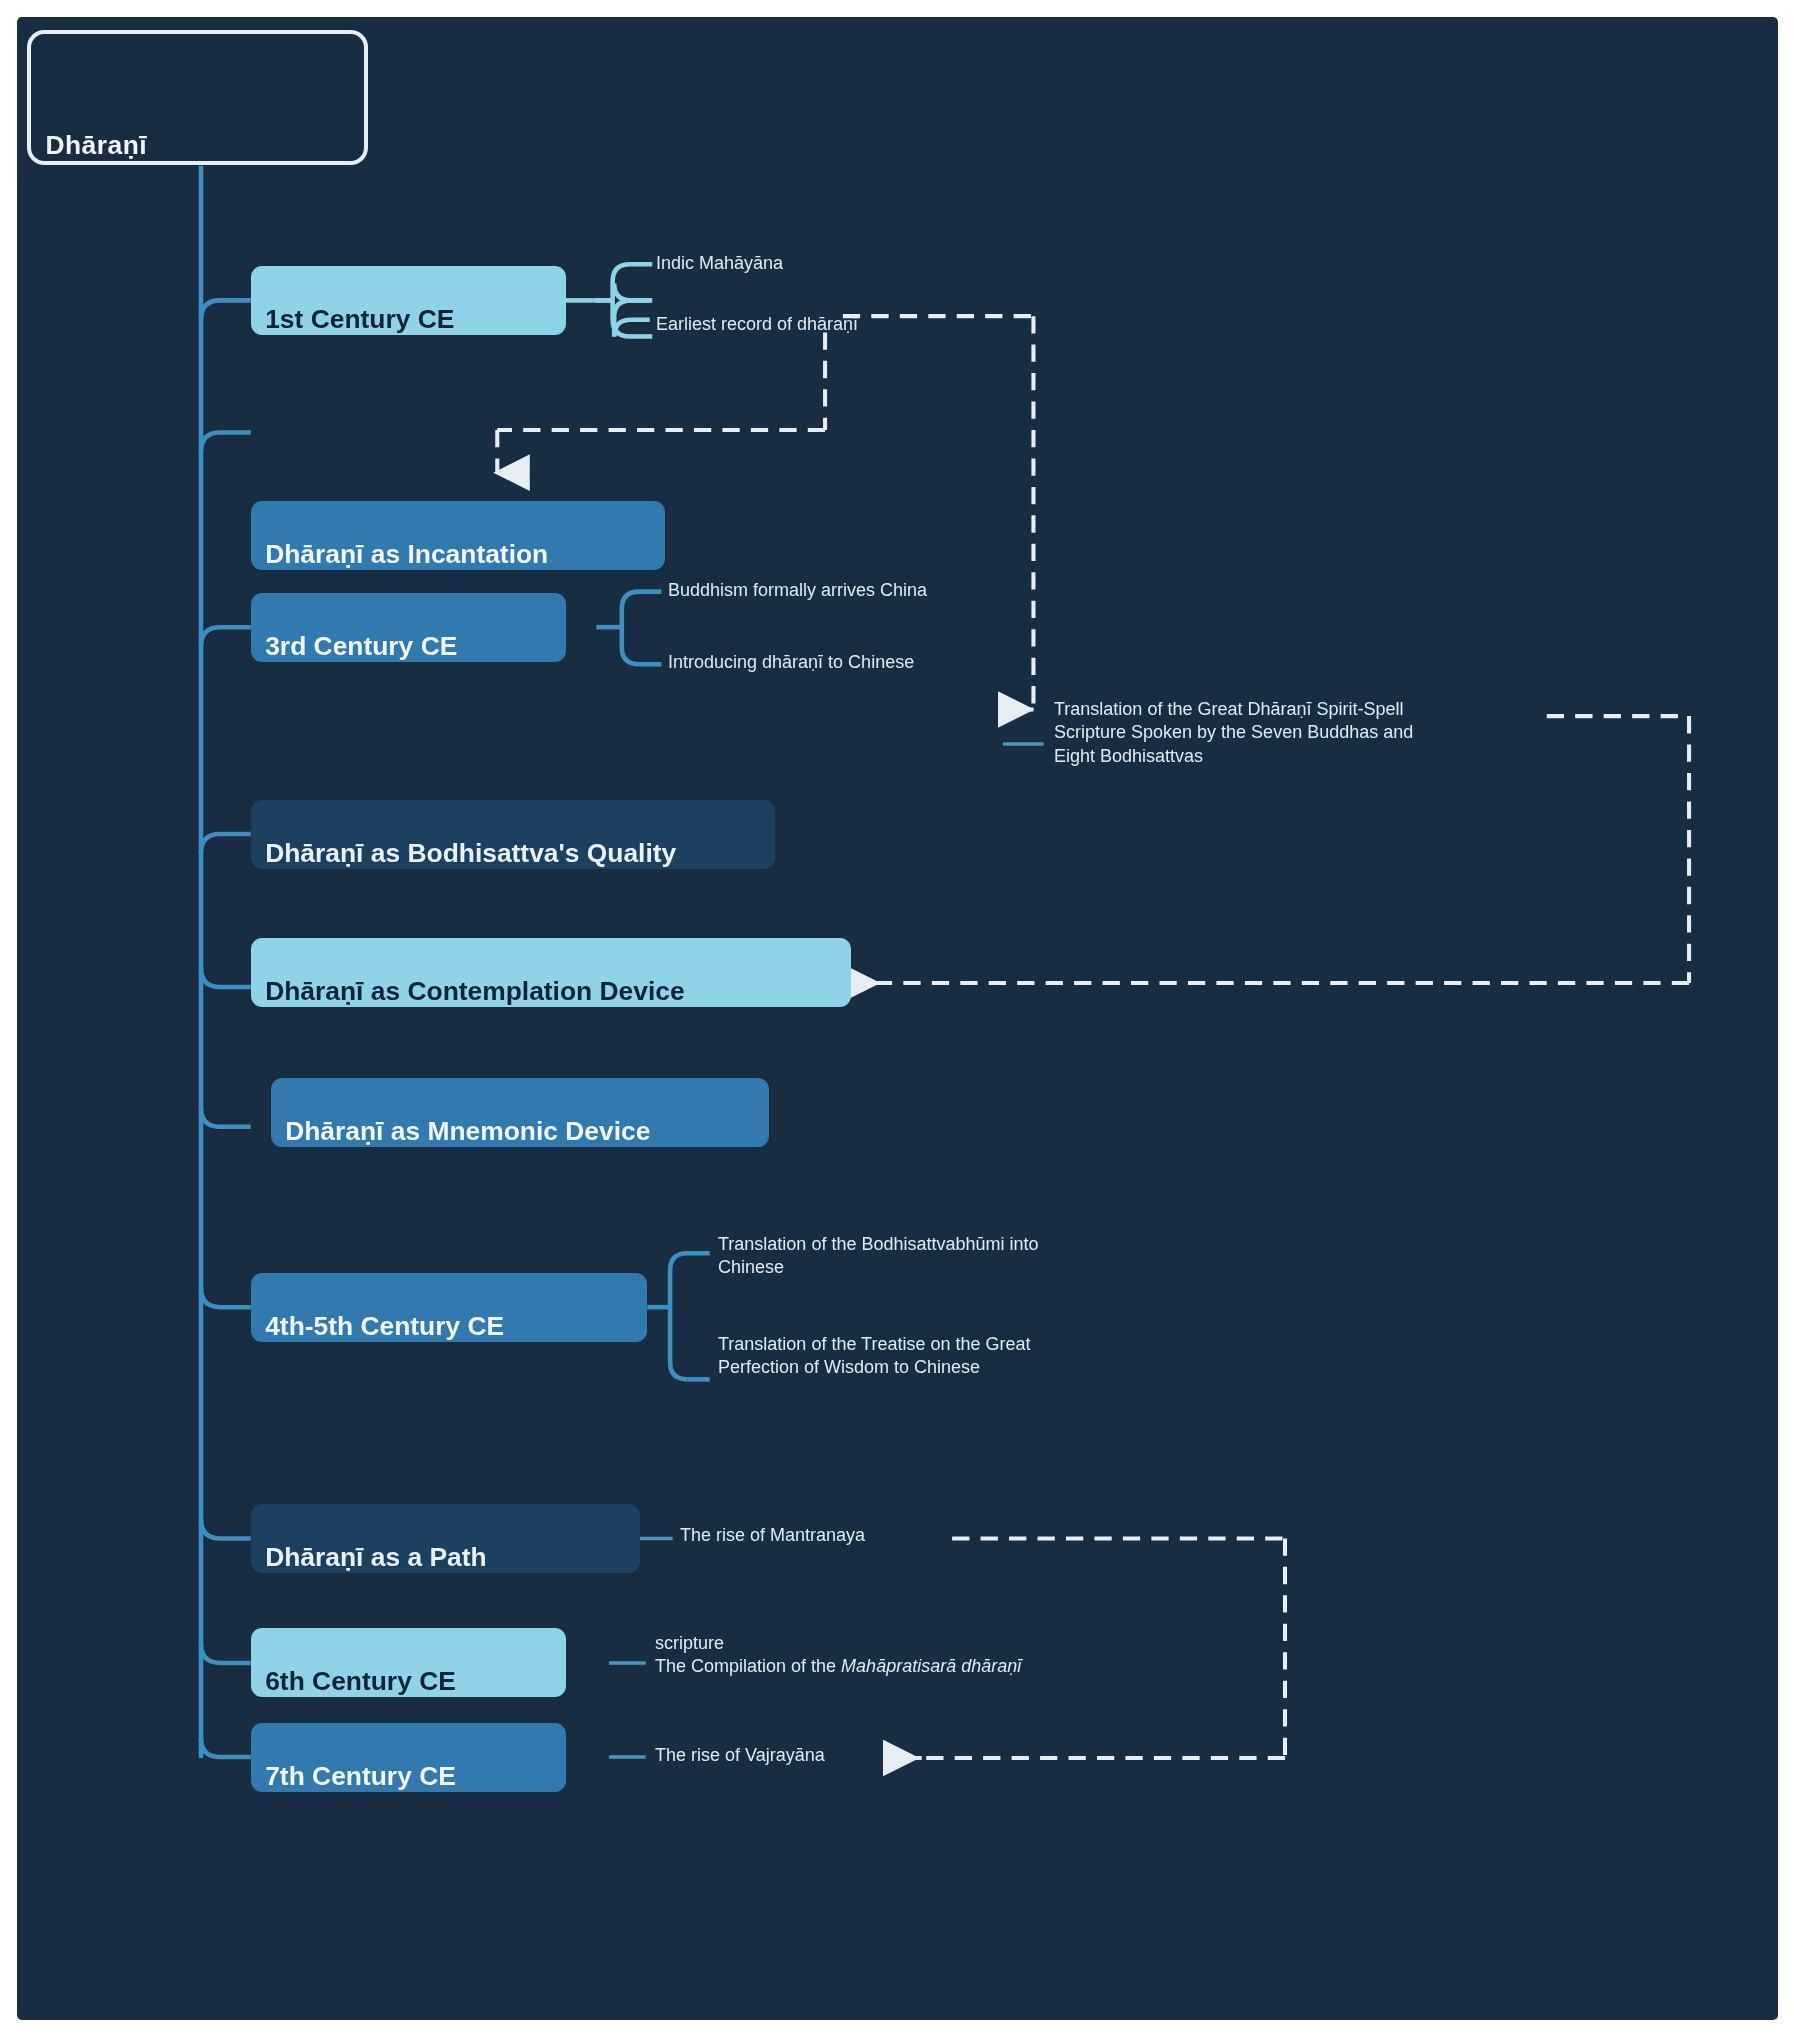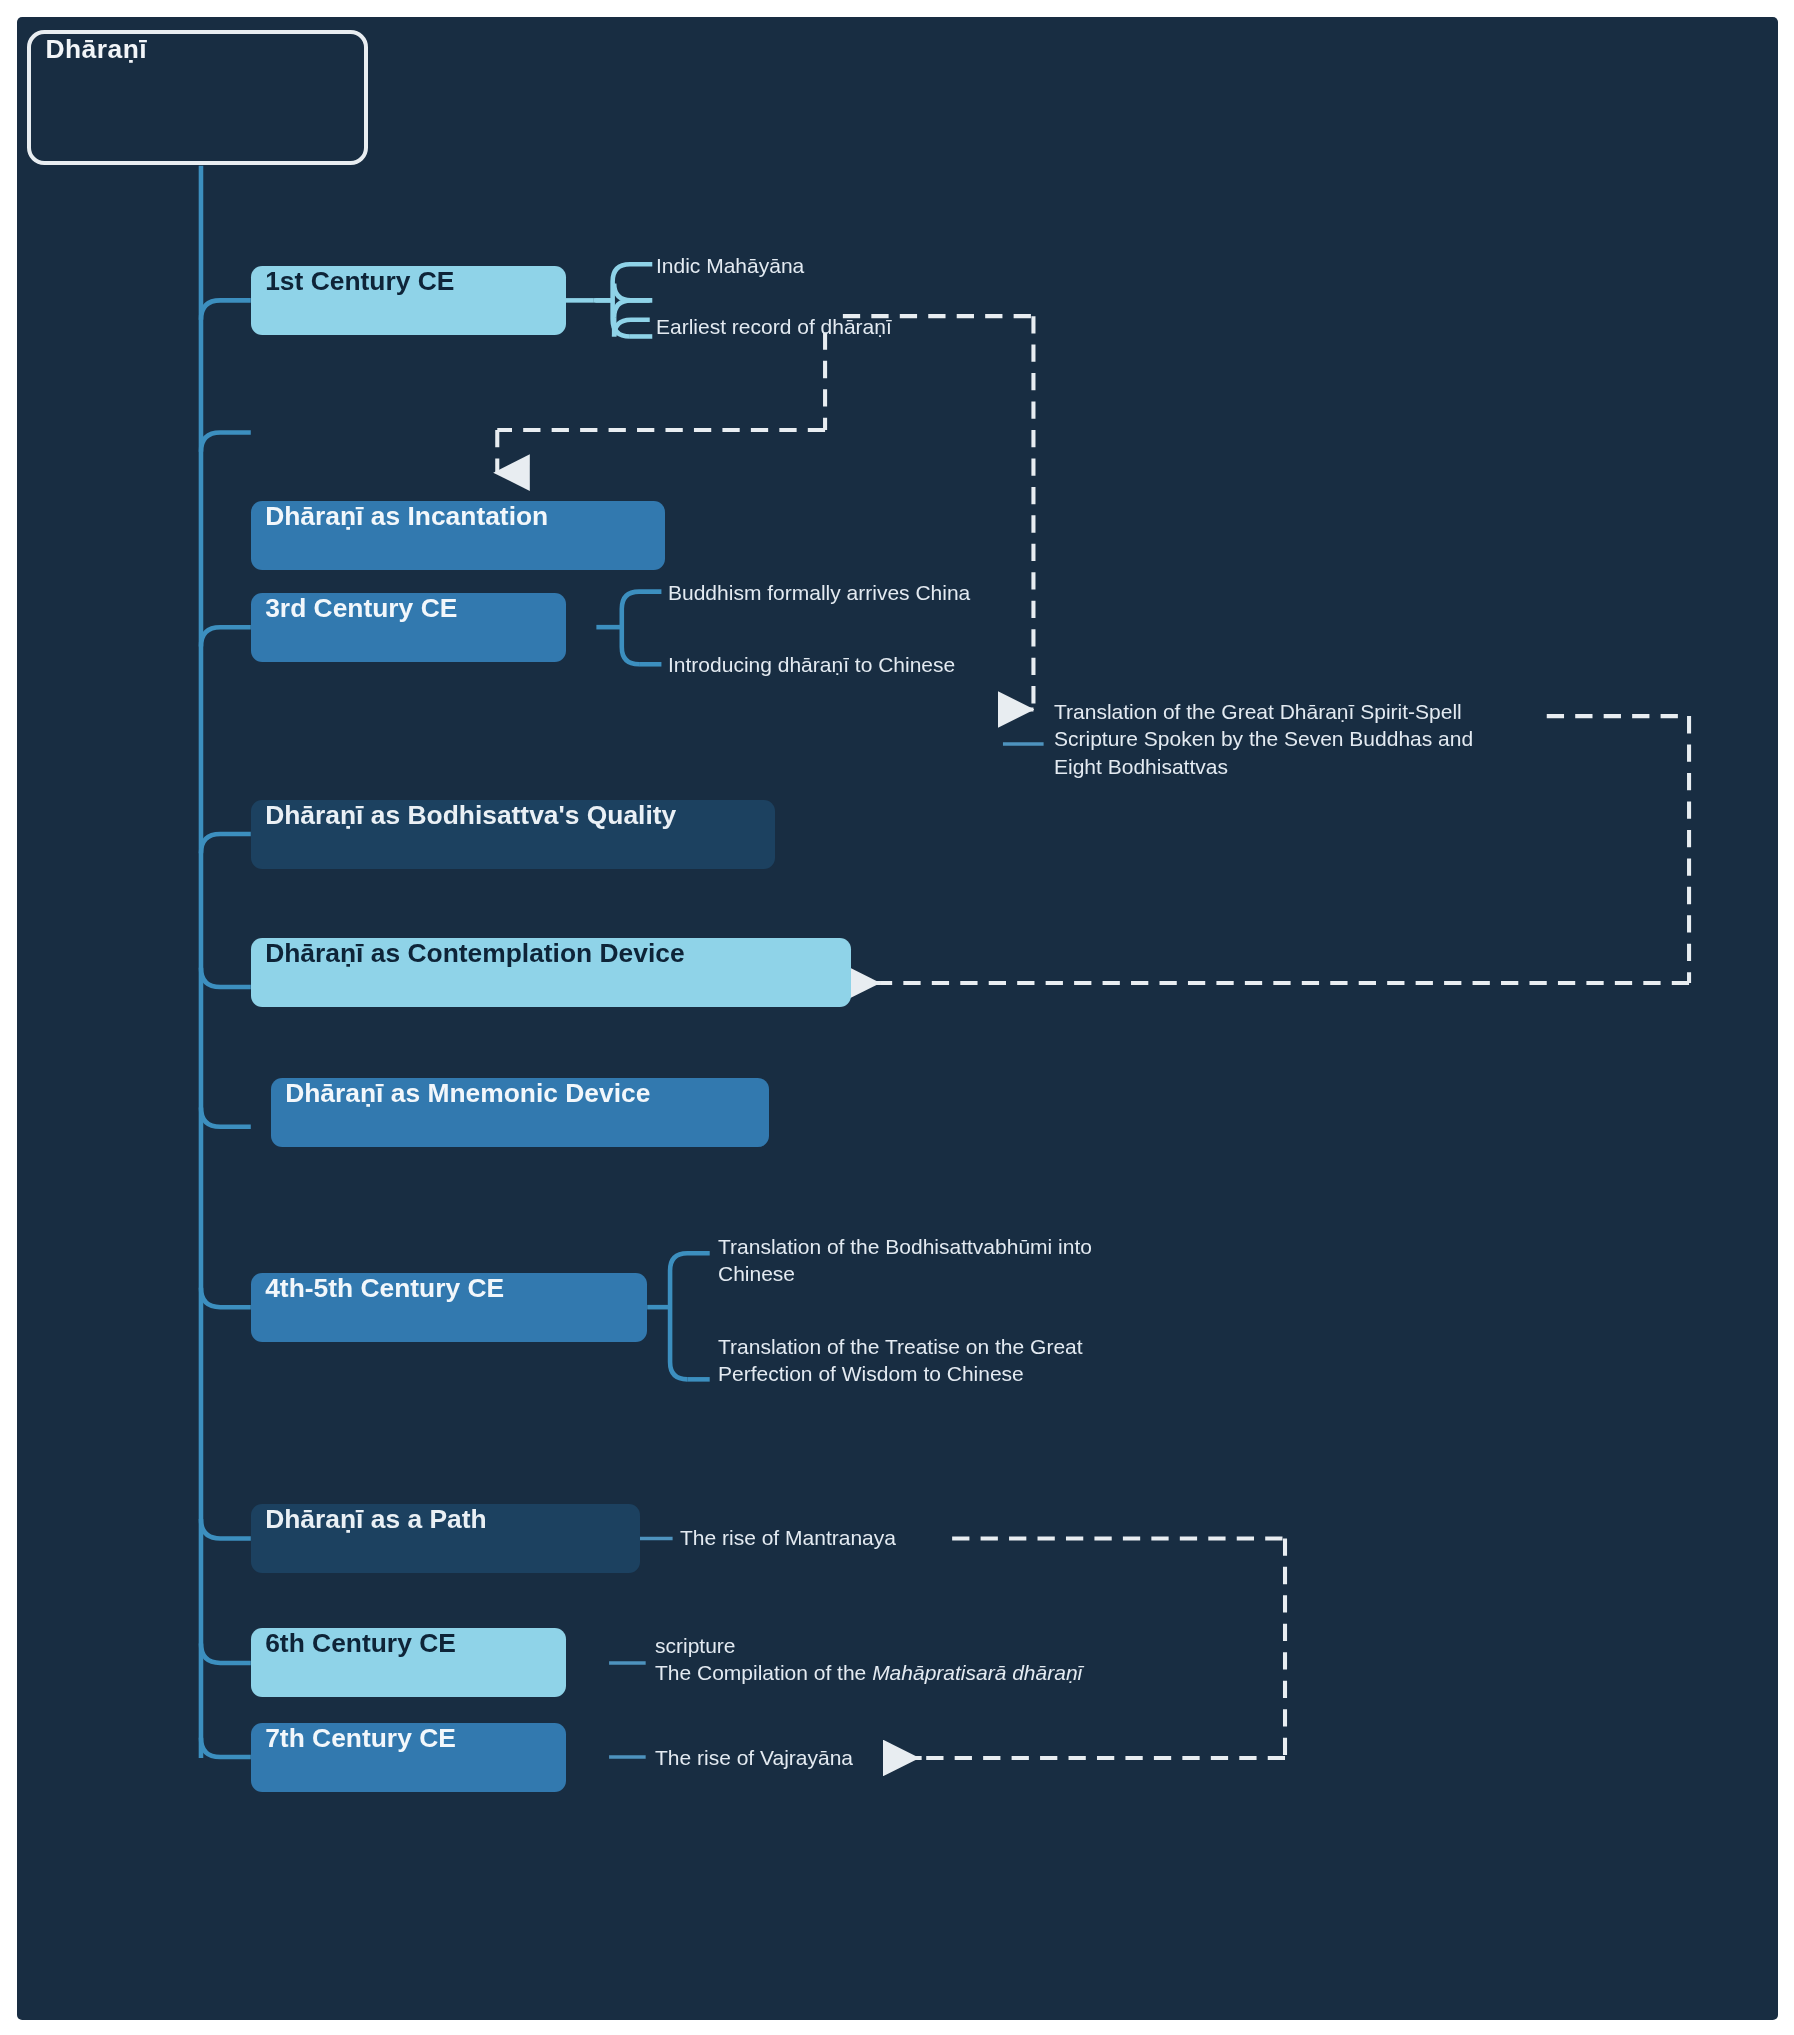--- a/index.html
+++ b/index.html
@@ -1,36 +1,36 @@
 <!DOCTYPE html>
 <html style="font-size:8.1px"><head>
 <meta charset="utf-8">
 <style>
   html,body{margin:0;padding:0;background:#ffffff;}
   body{font-family:"Liberation Sans",sans-serif;}
   #page{position:relative;width:1794px;height:2035px;background:#ffffff;overflow:hidden;}
   #canvas{position:absolute;left:17px;top:17px;width:1761px;height:2003px;background:#182D42;border-radius:5.1px;overflow:hidden;}
   svg.wires{position:absolute;left:0;top:0;width:1761px;height:2003px;pointer-events:none;}
 
-  .node{position:absolute;border-radius:11.2px;display:flex;align-items:flex-start;box-sizing:border-box;padding:0 14.2px;}
+  .node{position:absolute;border-radius:11.2px;display:flex;align-items:flex-end;box-sizing:border-box;padding:0 14.2px;}
   .node span{white-space:nowrap;}
 
   .root{left:10.2px;top:12.7px;width:341px;height:135px;border:4.6px solid #E8EDF1;border-radius:17.3px;background:transparent;}
   .root span{font-size:49px;font-weight:700;color:#F2F5F8;letter-spacing:0.5px;}
 
   .n-light{background:#8FD3E8;}
   .n-light span{color:#0E2438;}
   .n-mid{background:#3279AF;}
   .n-mid span{color:#F2F7FB;}
   .n-dark{background:#1C4160;}
   .n-dark span{color:#EAF0F5;}
 
   .node span{font-size:26.4px;font-weight:600;}
 
-  .leaf{position:absolute;color:#E3EAF1;font-size:21px;line-height:1.30;font-weight:400;}
+  .leaf{position:absolute;color:#E3EAF1;font-size:18px;line-height:1.30;font-weight:400;}
   .leaf i{font-style:italic;}
 </style>
 </head>
 <body>
 
 <div id="page">
   <div id="canvas">
 
     <svg class="wires" viewBox="0 0 3465 3940">
       <defs>

